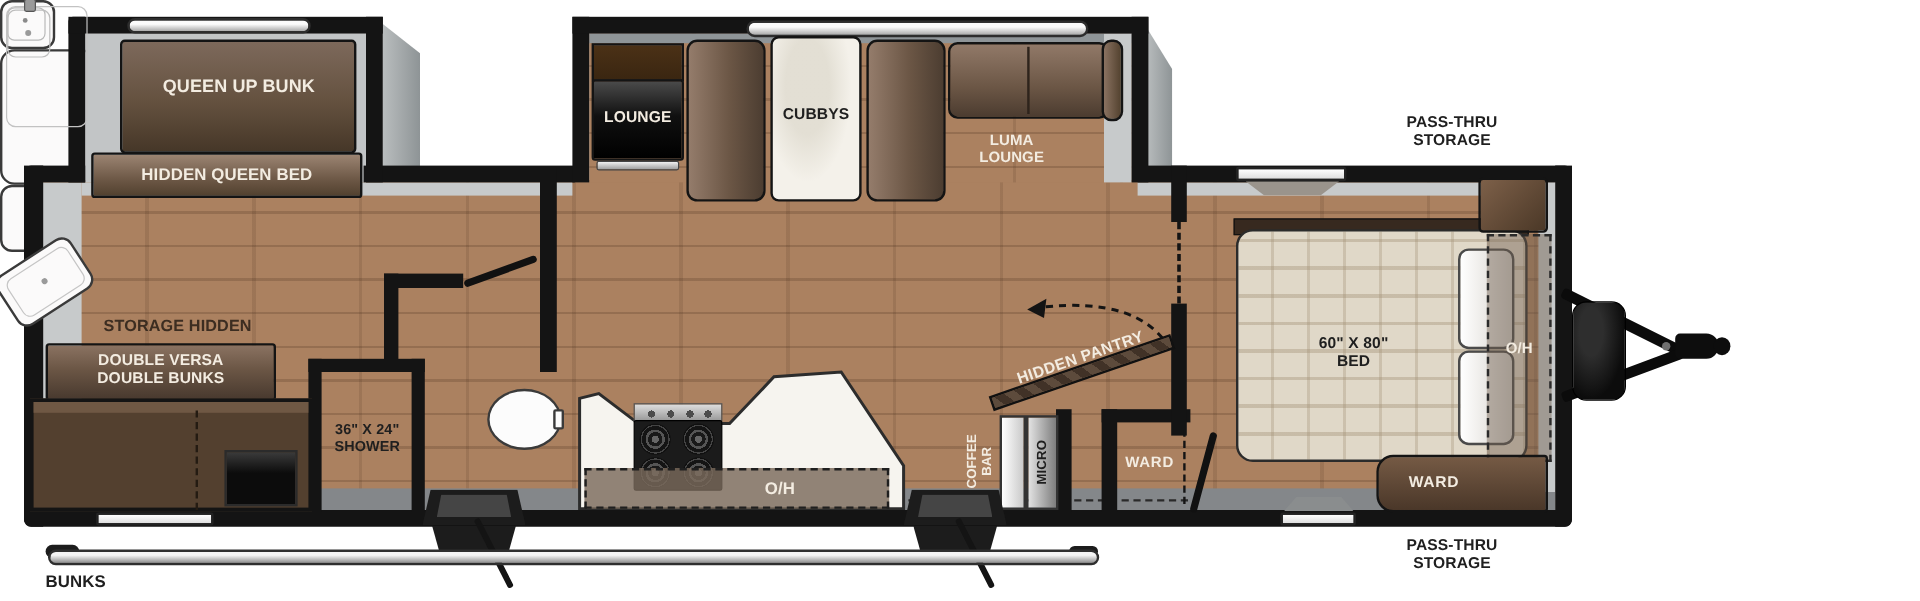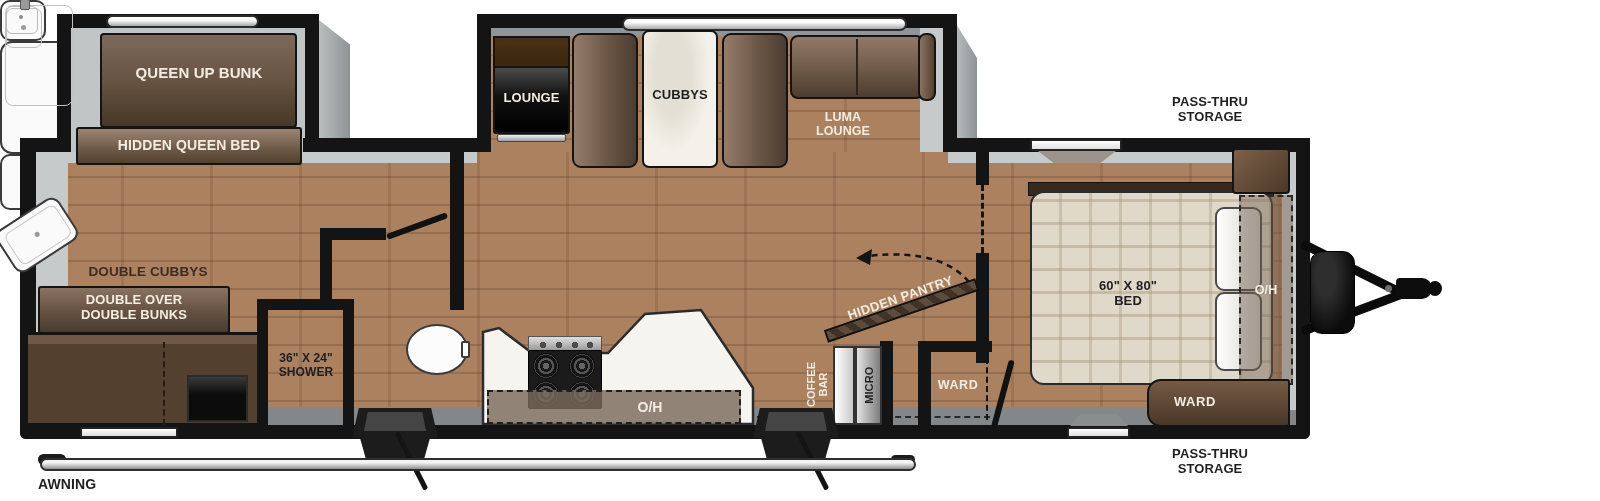--- a/index.html
+++ b/index.html
@@ -189,22 +189,22 @@
   <div class="abs" style="left:765px;top:412px;width:62px;height:19px;background:#454545;clip-path:polygon(6% 0,94% 0,100% 100%,0 100%);"></div>
   <div class="step-dark" style="left:761px;top:438px;width:70px;height:30px;clip-path:polygon(0 0,100% 0,88% 100%,12% 100%);"></div>
   <div class="abs" style="left:798px;top:430px;width:64px;height:5px;background:#141414;border-radius:2px;transform:rotate(63deg);transform-origin:left center;"></div>
 
   <div class="abs" style="left:38px;top:454px;width:28px;height:11px;background:#1c1c1c;border-radius:6px;"></div>
   <div class="abs" style="left:891px;top:455px;width:24px;height:9px;background:#1c1c1c;border-radius:5px;"></div>
   <div class="abs" style="left:40px;top:458px;width:876px;height:13px;background:linear-gradient(180deg,#f4f4f4 30%,#8f8f8f);border:2px solid #2e2e2e;box-sizing:border-box;border-radius:7px;"></div>
 
   <div class="label lt-white" style="left:110px;top:65px;width:178px;font-size:15px;">QUEEN UP BUNK</div>
   <div class="label lt-white" style="left:88px;top:138px;width:202px;font-size:14px;">HIDDEN QUEEN BED</div>
-  <div class="label lt-brown" style="left:58px;top:264px;width:180px;font-size:13.5px;">DOUBLE CUBBYS</div>
-  <div class="label lt-white" style="left:48px;top:293px;width:172px;font-size:13px;">DOUBLE OVER
+  <div class="label lt-brown" style="left:58px;top:264px;width:180px;font-size:13.5px;">STORAGE HIDDEN</div>
+  <div class="label lt-white" style="left:48px;top:293px;width:172px;font-size:13px;">DOUBLE VERSA
 DOUBLE BUNKS</div>
   <div class="label lt-dark" style="left:266px;top:352px;width:80px;font-size:12px;">36" X 24"
 SHOWER</div>
   <div class="label lt-white" style="left:495px;top:91px;width:73px;font-size:13px;">LOUNGE</div>
   <div class="label lt-dark" style="left:644px;top:88px;width:72px;font-size:13px;">CUBBYS</div>
   <div class="label lt-white" style="left:803px;top:110px;width:80px;font-size:12.5px;">LUMA
 LOUNGE</div>
   <div class="label lt-white" style="left:618px;top:400px;width:64px;font-size:14px;">O/H</div>
   <div class="label lt-white rot" style="left:782px;top:372px;width:70px;font-size:11px;transform:rotate(-90deg);">COFFEE
 BAR</div>
@@ -212,15 +212,15 @@
   <div class="label lt-white" style="left:818px;top:291px;width:165px;font-size:13px;transform:rotate(-19deg);letter-spacing:.4px;">HIDDEN PANTRY</div>
   <div class="label lt-white" style="left:918px;top:378px;width:80px;font-size:12.5px;letter-spacing:.6px;">WARD</div>
   <div class="label lt-dark" style="left:1068px;top:279px;width:120px;font-size:13px;">60" X 80"
 BED</div>
   <div class="label lt-white" style="left:1240px;top:283px;width:52px;font-size:12.5px;">O/H</div>
   <div class="label lt-white" style="left:1155px;top:395px;width:80px;font-size:13px;letter-spacing:.6px;">WARD</div>
   <div class="label lt-dark" style="left:1130px;top:95px;width:160px;font-size:13px;">PASS-THRU
 STORAGE</div>
   <div class="label lt-dark" style="left:1130px;top:447px;width:160px;font-size:13px;">PASS-THRU
 STORAGE</div>
-  <div class="label lt-dark" style="left:38px;top:477px;width:84px;font-size:14px;text-align:left;">AWNING</div>
+  <div class="label lt-dark" style="left:38px;top:477px;width:84px;font-size:14px;text-align:left;">BUNKS</div>
 
 </div>
 
 </body></html>

